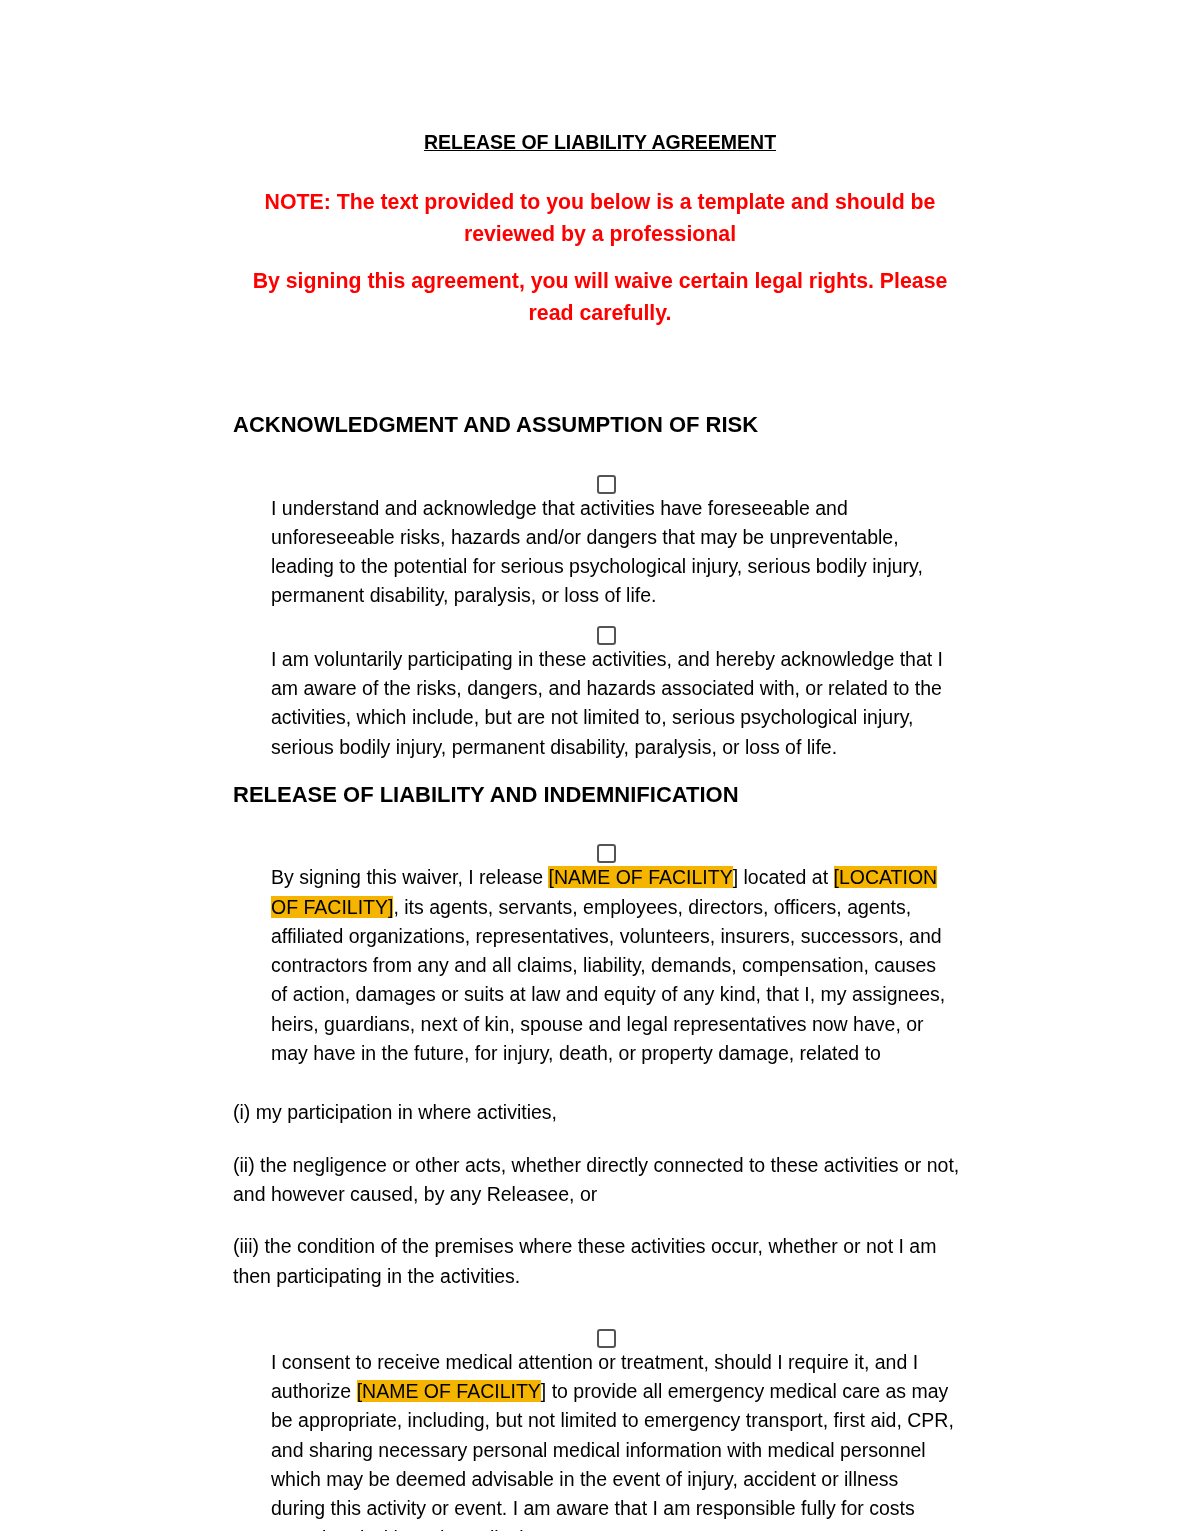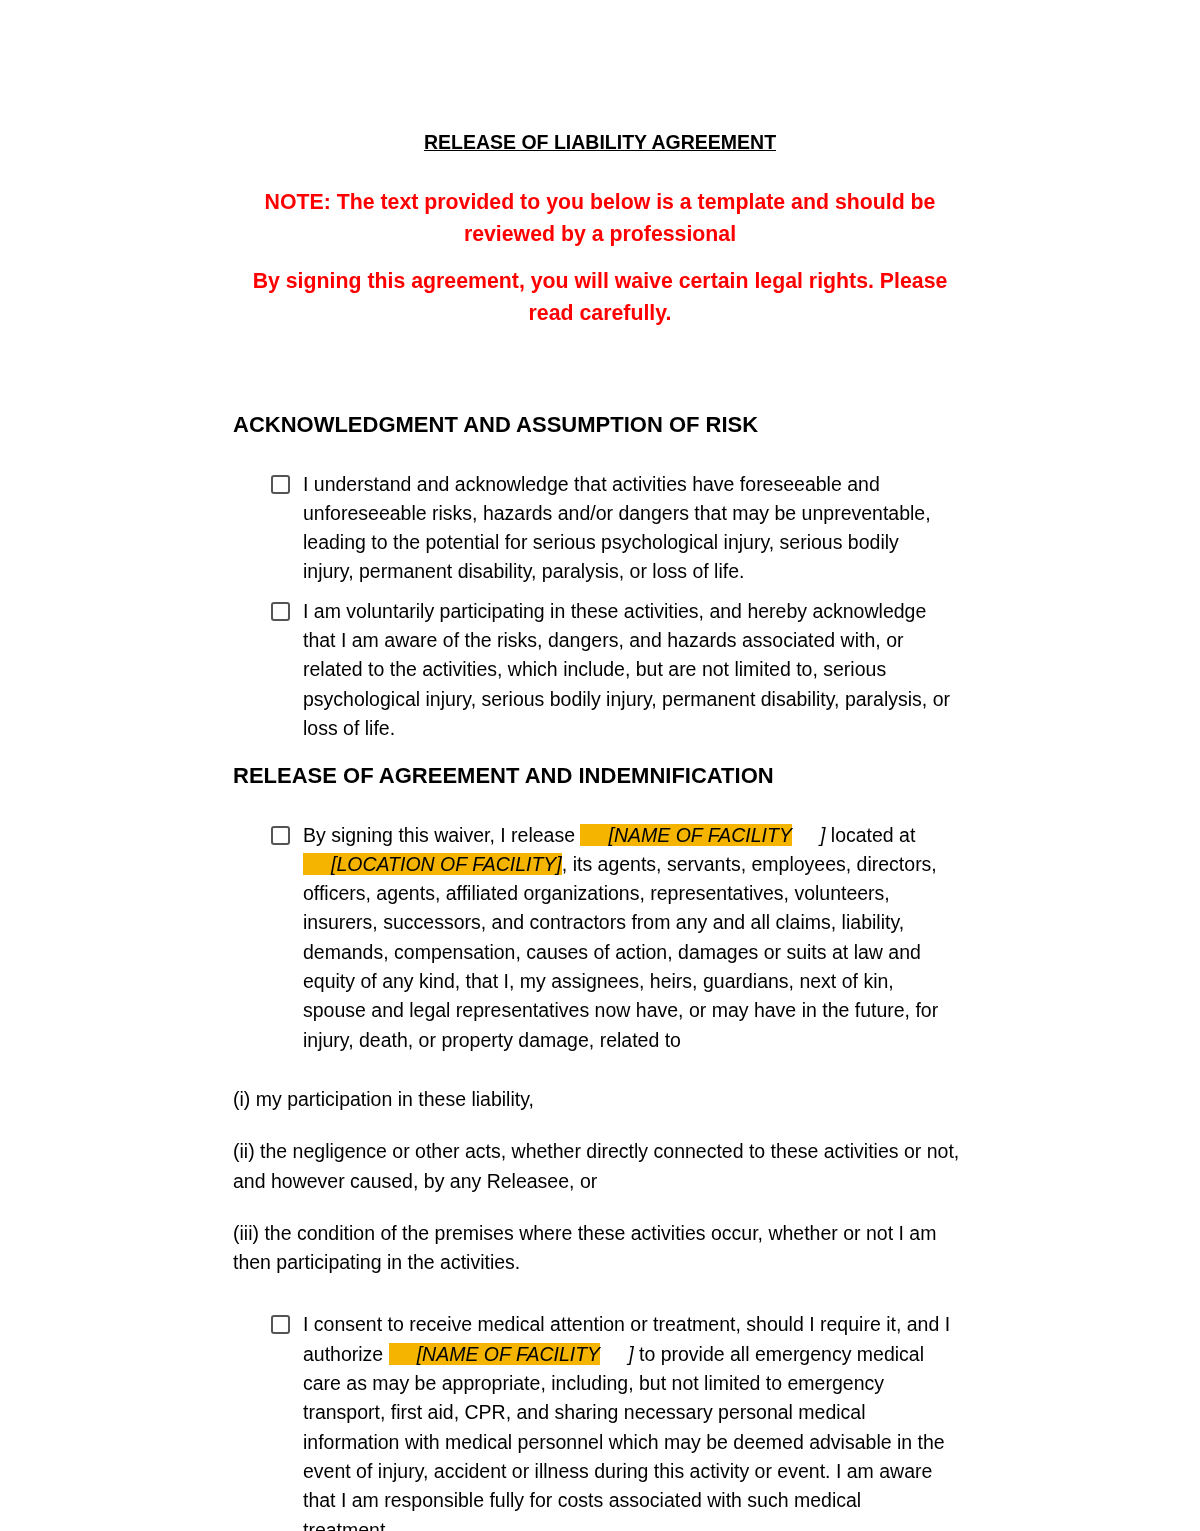--- a/index.html
+++ b/index.html
@@ -41,39 +41,40 @@
     font-size:22px;
     line-height:29.3px;
     font-weight:bold;
     margin:0 0 30px 0;
   }
   .checklist{margin:0 0 18px 0;}
   .checklist.release-block{margin:0 0 30px 0;}
   .checklist.medical-block{margin:0;}
   .check-item{
     display:flex;
-    align-items:flex-start;
+    align-items:center;
     padding-left:38px;
     margin:0 13px 10px 0;
+    flex-direction:column;
   }
   .check-item:last-child{margin-bottom:0;}
   .checkbox{
     flex:0 0 auto;
     width:19px;
     height:19px;
     border:2.5px solid var(--c-checkbox);
     border-radius:3px;
     box-sizing:border-box;
     margin:5px 13px 0 0;
     background:#ffffff;
     cursor:pointer;
   }
   .check-text{flex:1 1 auto;max-width:896px;}
   .check-text .hl{background:var(--c-highlight);}
-  .check-text .it{font-style:italic;padding-left:28px;}
+  .check-text .it{}
   p.clause{margin:0 0 23px 0;}
   p.clause.clause-last{margin:0 0 33px 0;}
 </style>
 </head>
 <body>
 
 <div class="page">
 
   <h1 class="doc-title">RELEASE OF LIABILITY AGREEMENT</h1>
 
@@ -87,30 +88,30 @@
     <div class="check-item">
       <span class="checkbox"></span>
       <div class="check-text"><span>I understand and acknowledge that activities have foreseeable and unforeseeable risks, hazards and/or dangers that may be unpreventable, leading to the potential for serious psychological injury, serious bodily injury, permanent disability, paralysis, or loss of life.</span></div>
     </div>
     <div class="check-item">
       <span class="checkbox"></span>
       <div class="check-text"><span>I am voluntarily participating in these activities, and hereby acknowledge that I am aware of the risks, dangers, and hazards associated with, or related to the activities, which include, but are not limited to, serious psychological injury, serious bodily injury, permanent disability, paralysis, or loss of life.</span></div>
     </div>
   </div>
 
-  <h2 class="section-heading">RELEASE OF AGREEMENT AND INDEMNIFICATION</h2>
+  <h2 class="section-heading">RELEASE OF LIABILITY AND INDEMNIFICATION</h2>
 
   <div class="checklist release-block">
     <div class="check-item">
       <span class="checkbox"></span>
       <div class="check-text"><span>By signing this waiver, I release </span><span class="hl it">[NAME OF FACILITY</span><span class="it">]</span><span> located at </span><span class="hl it">[LOCATION OF FACILITY]</span><span>, its agents, servants, employees, directors, officers, agents, affiliated organizations, representatives, volunteers, insurers, successors, and contractors from any and all claims, liability, demands, compensation, causes of action, damages or suits at law and equity of any kind, that I, my assignees, heirs, guardians, next of kin, spouse and legal representatives now have, or may have in the future, for injury, death, or property damage, related to</span></div>
     </div>
   </div>
 
-  <p class="clause">(i) my participation in these liability,</p>
+  <p class="clause">(i) my participation in where activities,</p>
 
   <p class="clause">(ii) the negligence or other acts, whether directly connected to these activities or not, and however caused, by any Releasee, or</p>
 
   <p class="clause clause-last">(iii) the condition of the premises where these activities occur, whether or not I am then participating in the activities.</p>
 
   <div class="checklist medical-block">
     <div class="check-item">
       <span class="checkbox"></span>
       <div class="check-text"><span>I consent to receive medical attention or treatment, should I require it, and I authorize </span><span class="hl it">[NAME OF FACILITY</span><span class="it">]</span><span> to provide all emergency medical care as may be appropriate, including, but not limited to emergency transport, first aid, CPR, and sharing necessary personal medical information with medical personnel which may be deemed advisable in the event of injury, accident or illness during this activity or event. I am aware that I am responsible fully for costs associated with such medical treatment.</span></div>
     </div>

